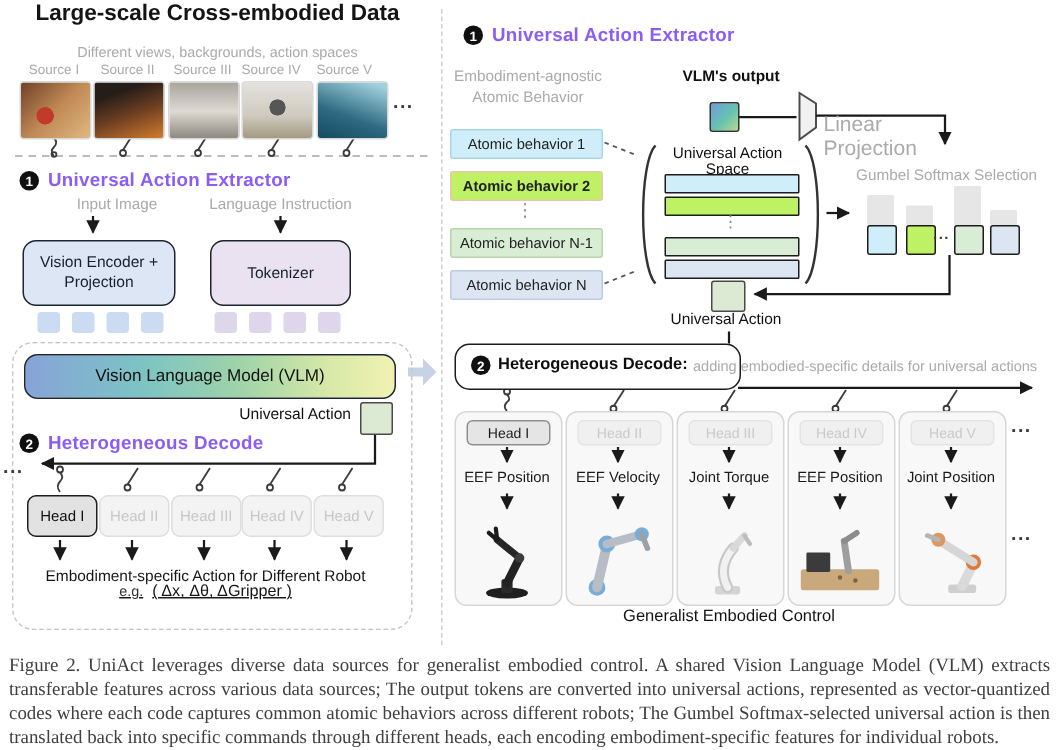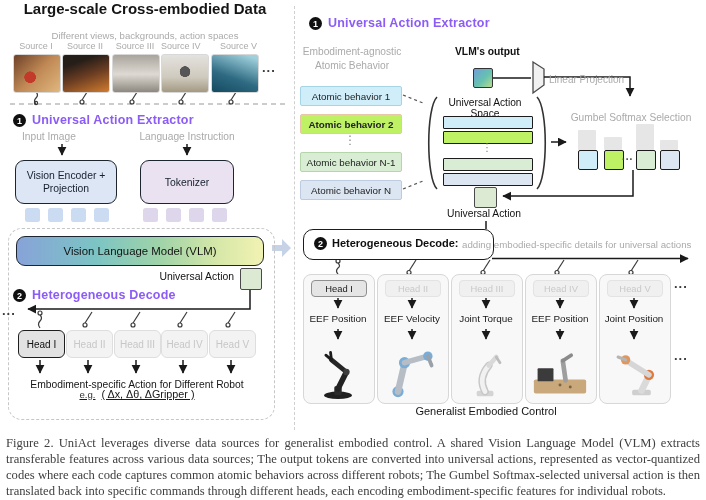--- a/index.html
+++ b/index.html
@@ -142,33 +142,33 @@
   </g>
 </svg>
 
 <div class="abs" style="left:0;top:10;width:290px;font-size:15px;font-weight:600;text-align:center;color:#141414;">Large-scale Cross-embodied Data</div>
 <div class="abs gray" style="left:0;top:30px;width:290px;font-size:9.6px;text-align:center;">Different views, backgrounds, action spaces</div>
 
 <div class="abs gray" style="left:13px;top:41px;width:46px;font-size:9px;text-align:center;">Source I</div>
 <div class="abs gray" style="left:62px;top:41px;width:46px;font-size:9px;text-align:center;">Source II</div>
 <div class="abs gray" style="left:112px;top:41px;width:46px;font-size:9px;text-align:center;">Source III</div>
 <div class="abs gray" style="left:161px;top:41px;width:46px;font-size:9px;text-align:left;">Source IV</div>
-<div class="abs gray" style="left:211px;top:41px;width:46px;font-size:9px;text-align:right;">Source V</div>
+<div class="abs gray" style="left:211px;top:41px;width:46px;font-size:9px;text-align:left;">Source V</div>
 
 <div class="abs thumb t1" style="left:13px;top:54px;"></div>
 <div class="abs thumb t2" style="left:62px;top:54px;"></div>
 <div class="abs thumb t3" style="left:112px;top:54px;"></div>
 <div class="abs thumb t4" style="left:161px;top:54px;"></div>
 <div class="abs thumb t5" style="left:211px;top:54px;"></div>
 <div class="abs dots" style="left:262px;top:60px;font-size:13px;">...</div>
 
 <div class="abs badge" style="left:13px;top:114px;">1</div>
 <div class="abs h1" style="left:32px;top:113px;">Universal Action Extractor</div>
 
-<div class="abs gray lbl" style="left:22px;top:131px;width:80px;">Input Image</div>
+<div class="abs gray lbl" style="left:38px;top:131px;width:80px;text-align:center;">Input Image</div>
 <div class="abs gray lbl" style="left:137px;top:131px;width:100px;text-align:center;">Language Instruction</div>
 
 <div class="abs box center" style="left:15px;top:160px;width:92px;height:42px;background:#dce6f5;padding:0 4px;">Vision Encoder + Projection</div>
 <div class="abs box center" style="left:140px;top:160px;width:92px;height:42px;background:#eae2f1;">Tokenizer</div>
 
 <div class="abs tok tokb" style="left:25px;top:208px;"></div>
 <div class="abs tok tokb" style="left:48px;top:208px;"></div>
 <div class="abs tok tokb" style="left:71px;top:208px;"></div>
 <div class="abs tok tokb" style="left:94px;top:208px;"></div>
 <div class="abs tok tokp" style="left:143px;top:208px;"></div>
@@ -209,21 +209,21 @@
 <div class="abs gray" style="left:296px;top:60px;width:112px;font-size:10.2px;text-align:center;">Atomic Behavior</div>
 
 <div class="abs behavior bcyan center" style="left:300px;top:86px;">Atomic behavior 1</div>
 <div class="abs behavior borange center" style="left:300px;top:114px;">Atomic behavior 2</div>
 <div class="abs" style="left:300px;top:133px;width:100px;text-align:center;font-size:12px;color:#8a8a8a;">⋮</div>
 <div class="abs behavior bgreen center" style="left:300px;top:152px;">Atomic behavior N-1</div>
 <div class="abs behavior bblue center" style="left:300px;top:180px;">Atomic behavior N</div>
 
 <div class="abs" style="left:455px;top:46px;width:70px;font-size:10.3px;font-weight:bold;text-align:left;color:#111;">VLM's output</div>
 <div class="abs gradsq" style="left:473px;top:68px;width:18px;height:18px;"></div>
-<div class="abs gray" style="left:549px;top:74px;width:90px;font-size:10px;">Linear Projection</div>
+<div class="abs gray" style="left:549px;top:74px;width:90px;font-size:14px;">Linear Projection</div>
 
 <div class="abs" style="left:433px;top:97px;width:104px;font-size:10.2px;font-weight:500;text-align:center;color:#111;">Universal Action Space</div>
 <div class="abs bar bcyan" style="left:443px;top:116px;"></div>
 <div class="abs bar borange" style="left:443px;top:131px;"></div>
 <div class="abs" style="left:443px;top:141px;width:88px;text-align:center;font-size:11px;color:#8a8a8a;">⋮</div>
 <div class="abs bar bgreen" style="left:443px;top:158px;"></div>
 <div class="abs bar bblue" style="left:443px;top:173px;"></div>
 
 <div class="abs gray" style="left:558px;top:112px;width:146px;font-size:10.2px;text-align:center;">Gumbel Softmax Selection</div>
 <div class="abs gbar" style="left:578px;top:130px;width:18px;height:20px;"></div>

